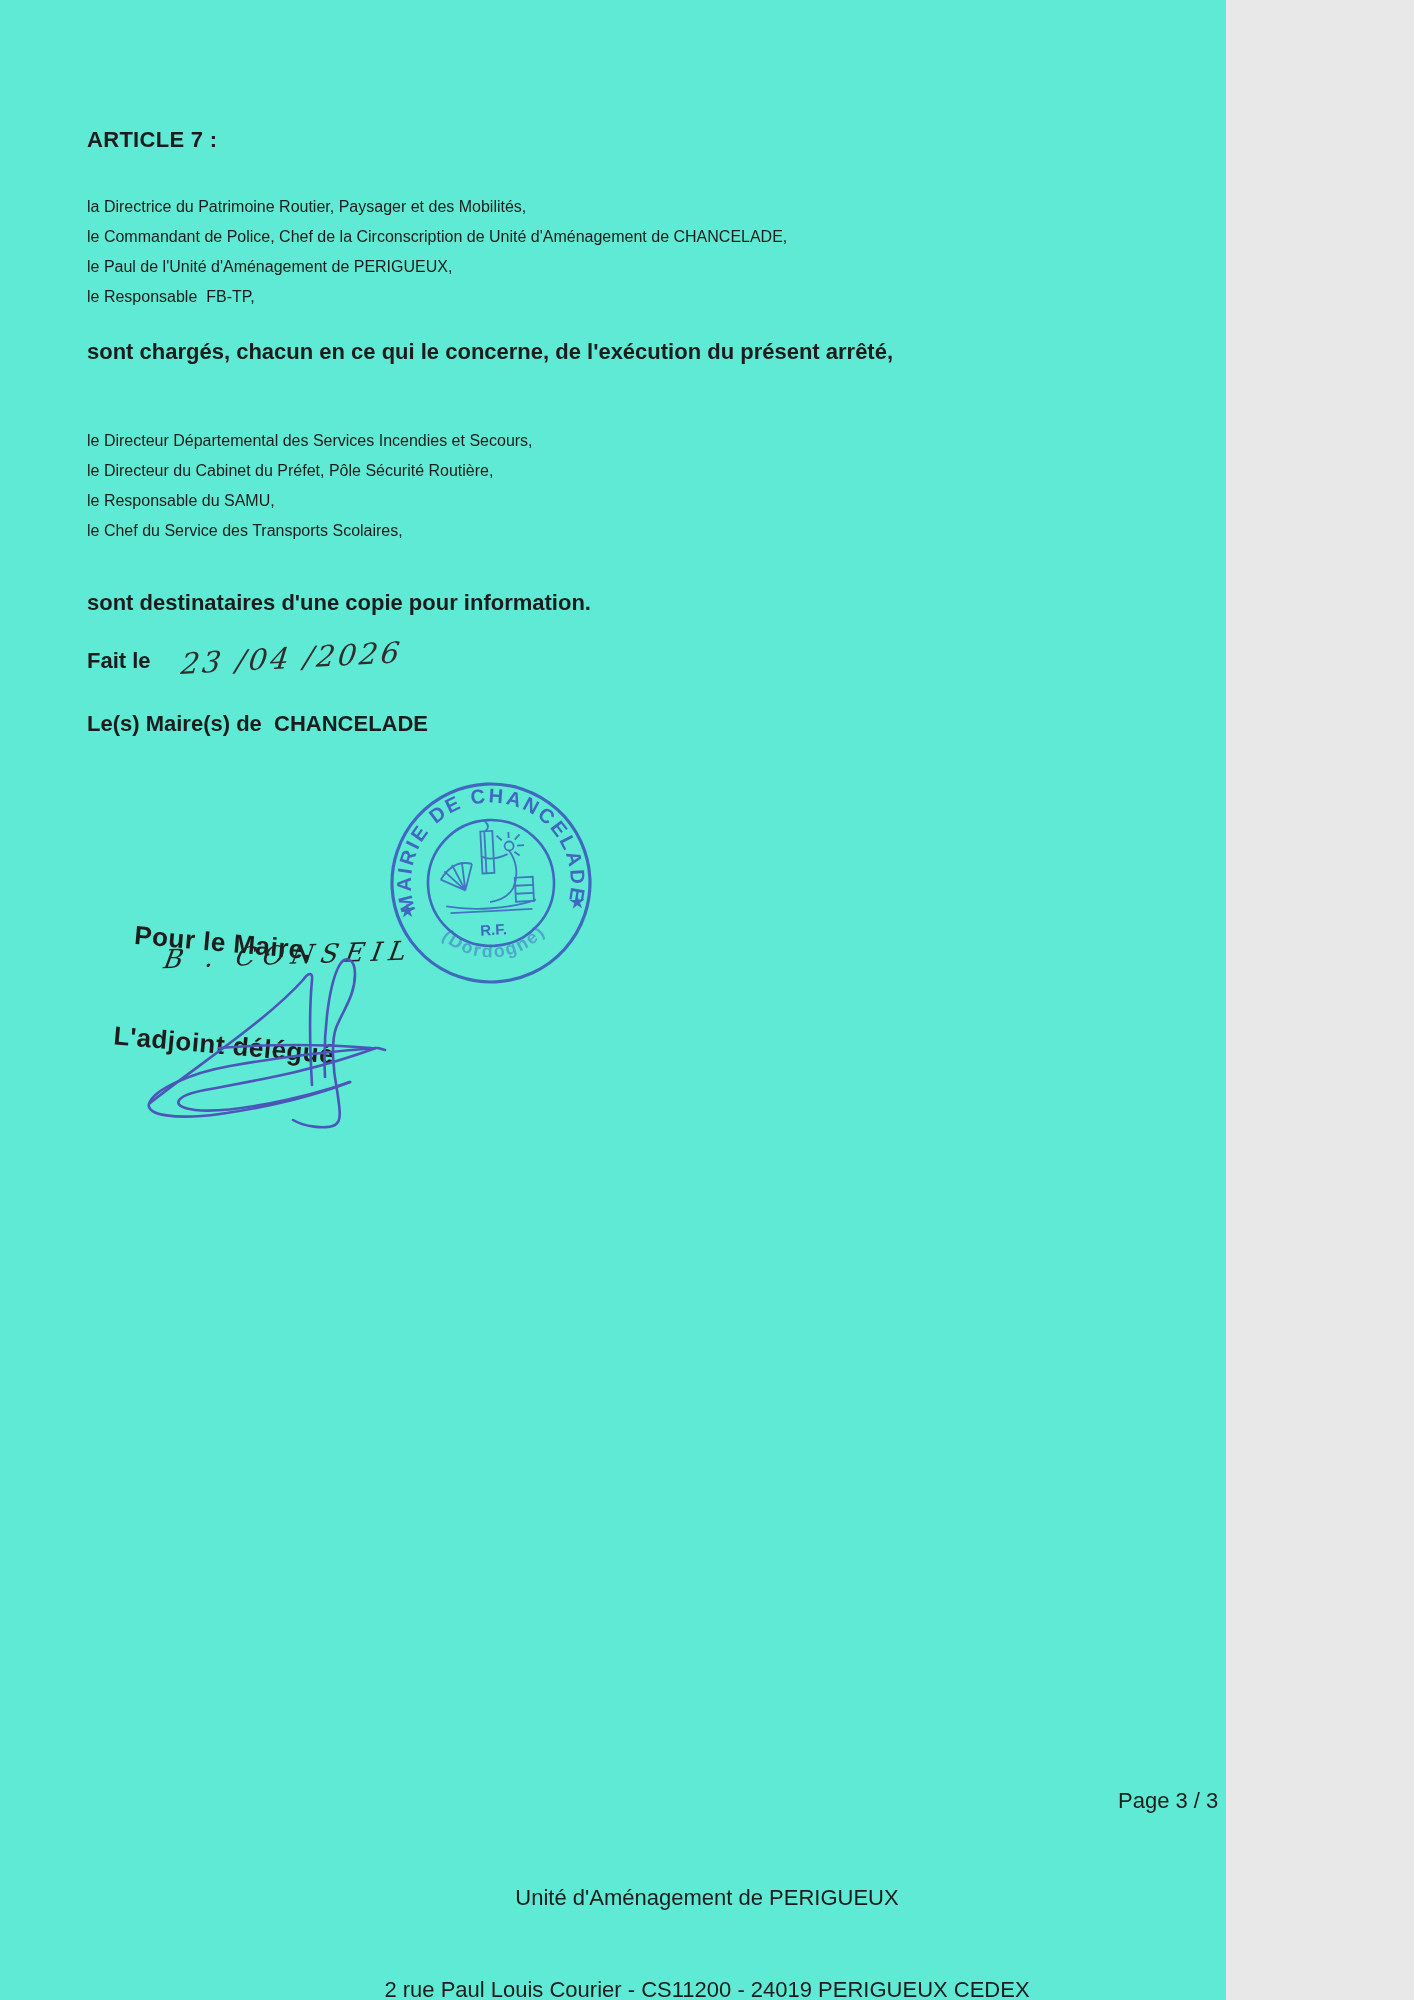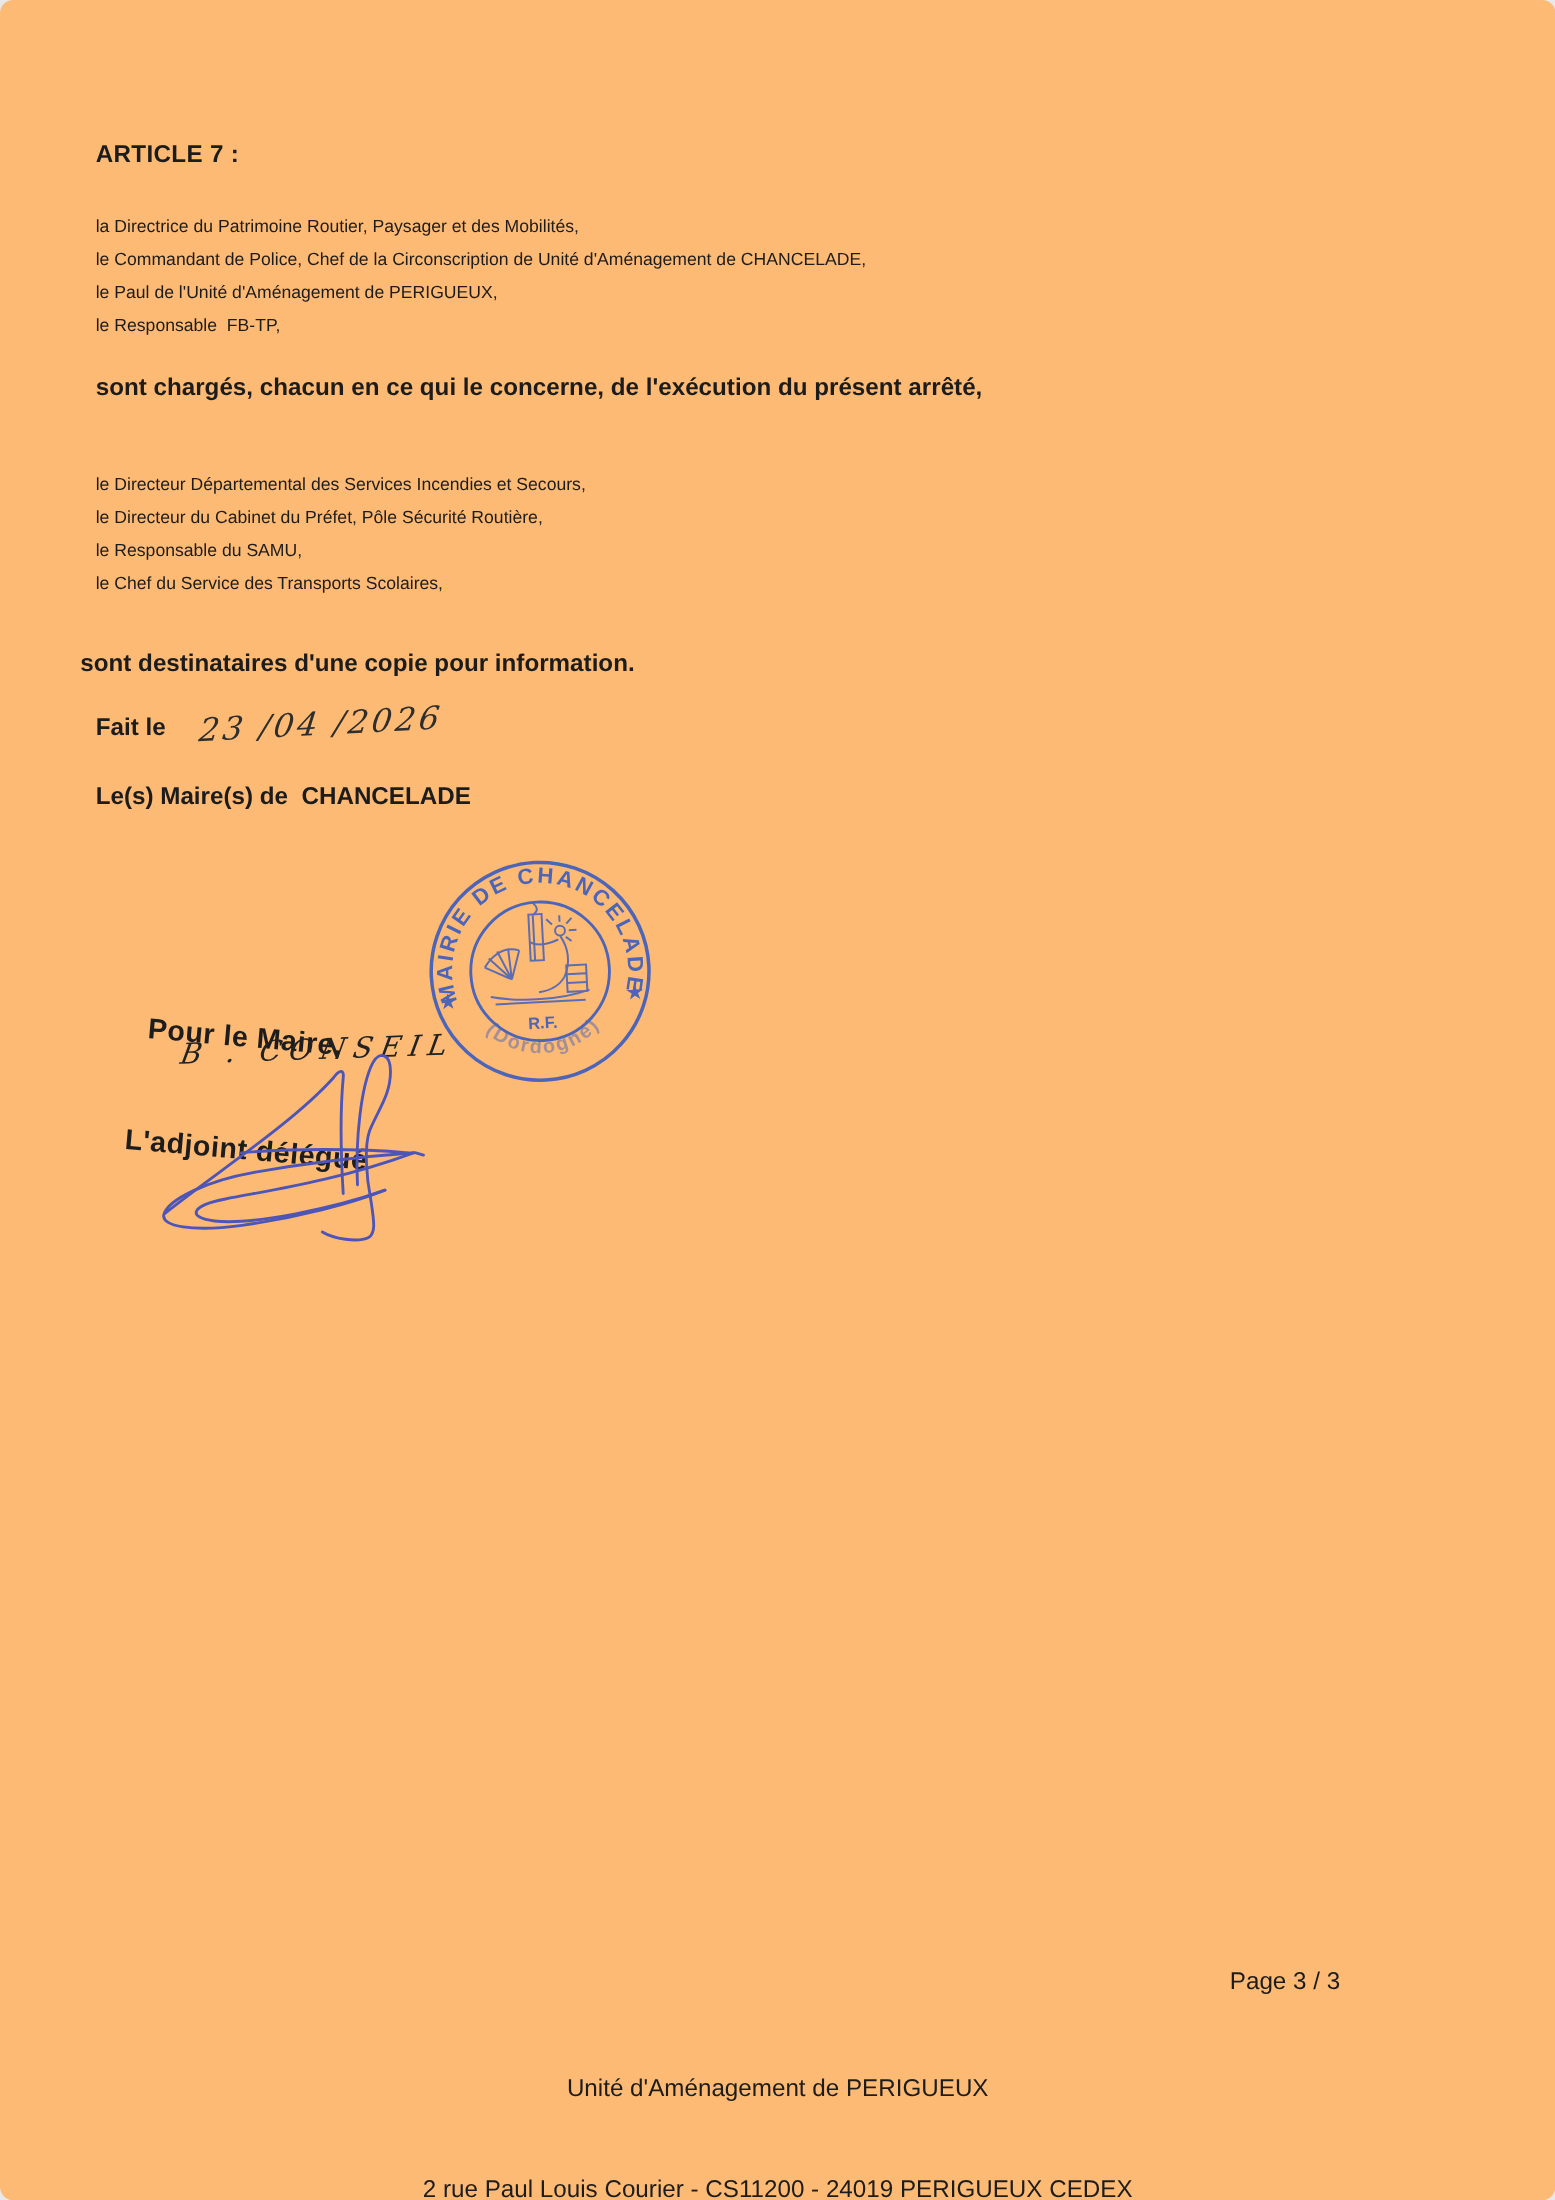--- a/index.html
+++ b/index.html
@@ -1,23 +1,22 @@
 <!DOCTYPE html>
 <html><head>
 <meta charset="utf-8">
 <style>
   html,body{margin:0;padding:0;background:#e8e8e8;}
   .page{
     position:relative;
-    width:1414px;height:2000px;
-    background:#fdba74;
+    width:1226px;height:2000px;
+    background:#5eead4;
     font-family:"Liberation Sans", sans-serif;
     color:#1c1c1c;
     overflow:hidden;
-    border-radius:12px;
   }
   .abs{position:absolute;}
   .body-text{font-size:16px;line-height:30px;white-space:pre;}
   .heading{font-size:22px;font-weight:bold;letter-spacing:.3px;}
   .stmt{font-size:22px;font-weight:bold;white-space:pre;}
   .fait-row{display:flex;align-items:flex-start;}
   .hand{
     font-family:"DejaVu Serif", serif;
     font-style:italic;
     color:#2e2e2e;
@@ -73,21 +72,21 @@
 
   <div class="abs stmt" style="left:87px;top:339px;">sont chargés, chacun en ce qui le concerne, de l'exécution du présent arrêté,</div>
 
   <div class="abs" style="left:87px;top:426px;">
     <div class="body-text">le Directeur Départemental des Services Incendies et Secours,</div>
     <div class="body-text">le Directeur du Cabinet du Préfet, Pôle Sécurité Routière,</div>
     <div class="body-text">le Responsable du SAMU,</div>
     <div class="body-text">le Chef du Service des Transports Scolaires,</div>
   </div>
 
-  <div class="abs stmt" style="left:73px;top:590px;">sont destinataires d'une copie pour information.</div>
+  <div class="abs stmt" style="left:87px;top:590px;">sont destinataires d'une copie pour information.</div>
 
   <div class="abs fait-row" style="left:87px;top:648px;justify-content:flex-end;">
     <span class="stmt">Fait le</span>
     <span class="hand hand-date">23 /04 /2026</span>
   </div>
 
   <div class="abs stmt" style="left:87px;top:711px;">Le(s) Maire(s) de  CHANCELADE</div>
 
 
   <div class="abs stamp-text" style="left:130px;top:849px;">

